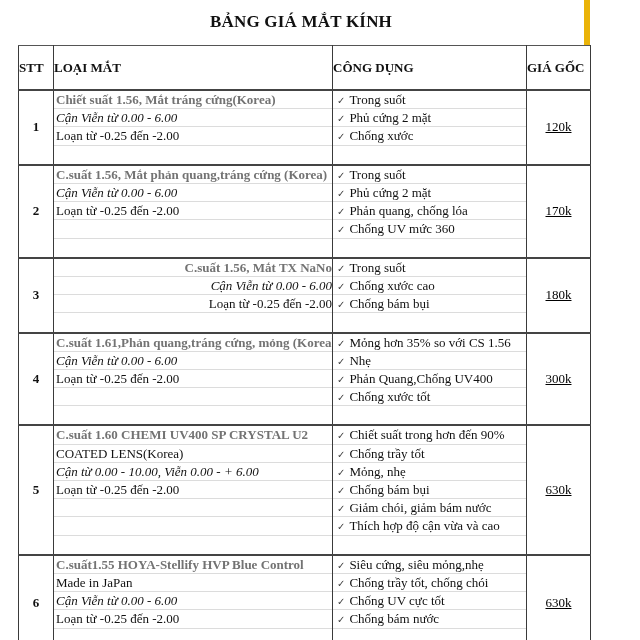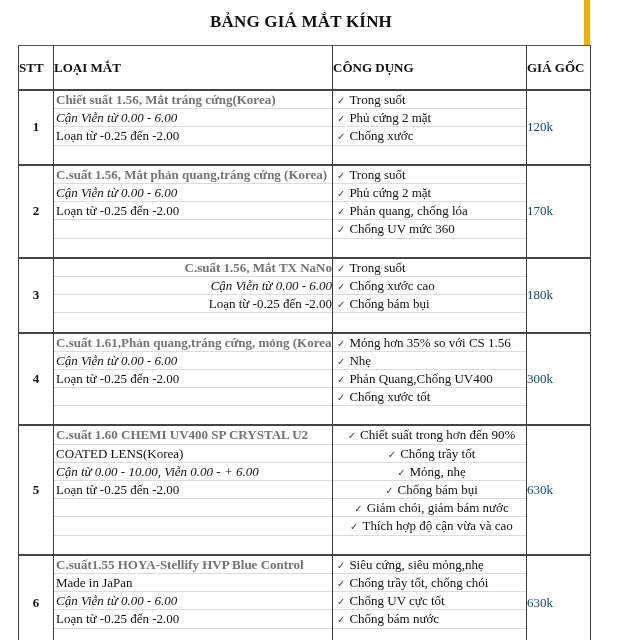--- a/index.html
+++ b/index.html
@@ -5,21 +5,21 @@
   html, body { margin:0; padding:0; background:#ffffff; }
   body { width:640px; height:640px; overflow:hidden; position:relative; font-family:"Liberation Serif", "DejaVu Serif", serif; color:#111; }
   .sheet { position:absolute; left:18px; top:0; width:572px; }
   .title-area { position:absolute; left:0; top:0; width:572px; height:45px; border-right:6px solid #eab308; box-sizing:border-box; }
   .title { position:absolute; left:0; right:0; top:12px; text-align:center; font-weight:bold; font-size:17px; letter-spacing:0.2px; }
   .grid { position:absolute; left:0; top:45px; width:572px; border-collapse:collapse; table-layout:fixed; }
   .grid td, .grid th { border:1px solid #3a3a3a; padding:0; vertical-align:middle; }
   .grid th { height:43px; font-weight:bold; font-size:13px; text-align:left; border-top:1.5px solid #555; }
   .col-stt { width:35px; } .col-loai { width:279px; } .col-cd { width:194px; } .col-gia { width:64px; }
   .stt { text-align:center; font-weight:bold; font-size:13px; }
-  .gia { font-size:13px; color:#0c4a6e; }
+  .gia { text-align:center; font-size:13px; color:#000000;text-decoration:underline; }
   .lines { display:block; }
   .line { height:18.2px; line-height:18px; border-bottom:1px solid #dcdcdc; font-size:13px; white-space:nowrap; overflow:hidden; padding-left:2px; box-sizing:border-box; }
   .line:last-child { border-bottom:none; }
   .line.name { color:#737373; font-weight:bold; }
   .line.italic { font-style:italic; }
   .line.feat { padding-left:4px; }
   .check { font-size:10px; color:#444; margin-right:4px; }
   .rowgroup td { border-top:2px solid #444; }
 </style>
 </head>
@@ -135,21 +135,21 @@
             <div class="lines">
               <div class="line name">C.suất 1.60 CHEMI UV400 SP CRYSTAL U2</div>
               <div class="line">COATED LENS(Korea)</div>
               <div class="line italic">Cận từ 0.00 - 10.00, Viễn 0.00 - + 6.00</div>
               <div class="line">Loạn từ -0.25 đến -2.00</div>
               <div class="line"></div>
               <div class="line"></div>
               <div class="line"></div>
             </div>
           </td>
-          <td style="vertical-align: top; text-align: center;">
+          <td style="vertical-align: top;">
             <div class="lines">
               <div class="line feat"><span class="check">✓</span><span>Chiết suất trong hơn đến 90%</span></div>
               <div class="line feat"><span class="check">✓</span><span>Chống trầy tốt</span></div>
               <div class="line feat"><span class="check">✓</span><span>Mỏng, nhẹ</span></div>
               <div class="line feat"><span class="check">✓</span><span>Chống bám bụi</span></div>
               <div class="line feat"><span class="check">✓</span><span>Giảm chói, giảm bám nước</span></div>
               <div class="line feat"><span class="check">✓</span><span>Thích hợp độ cận vừa và cao</span></div>
               <div class="line feat"><span></span></div>
             </div>
           </td>

